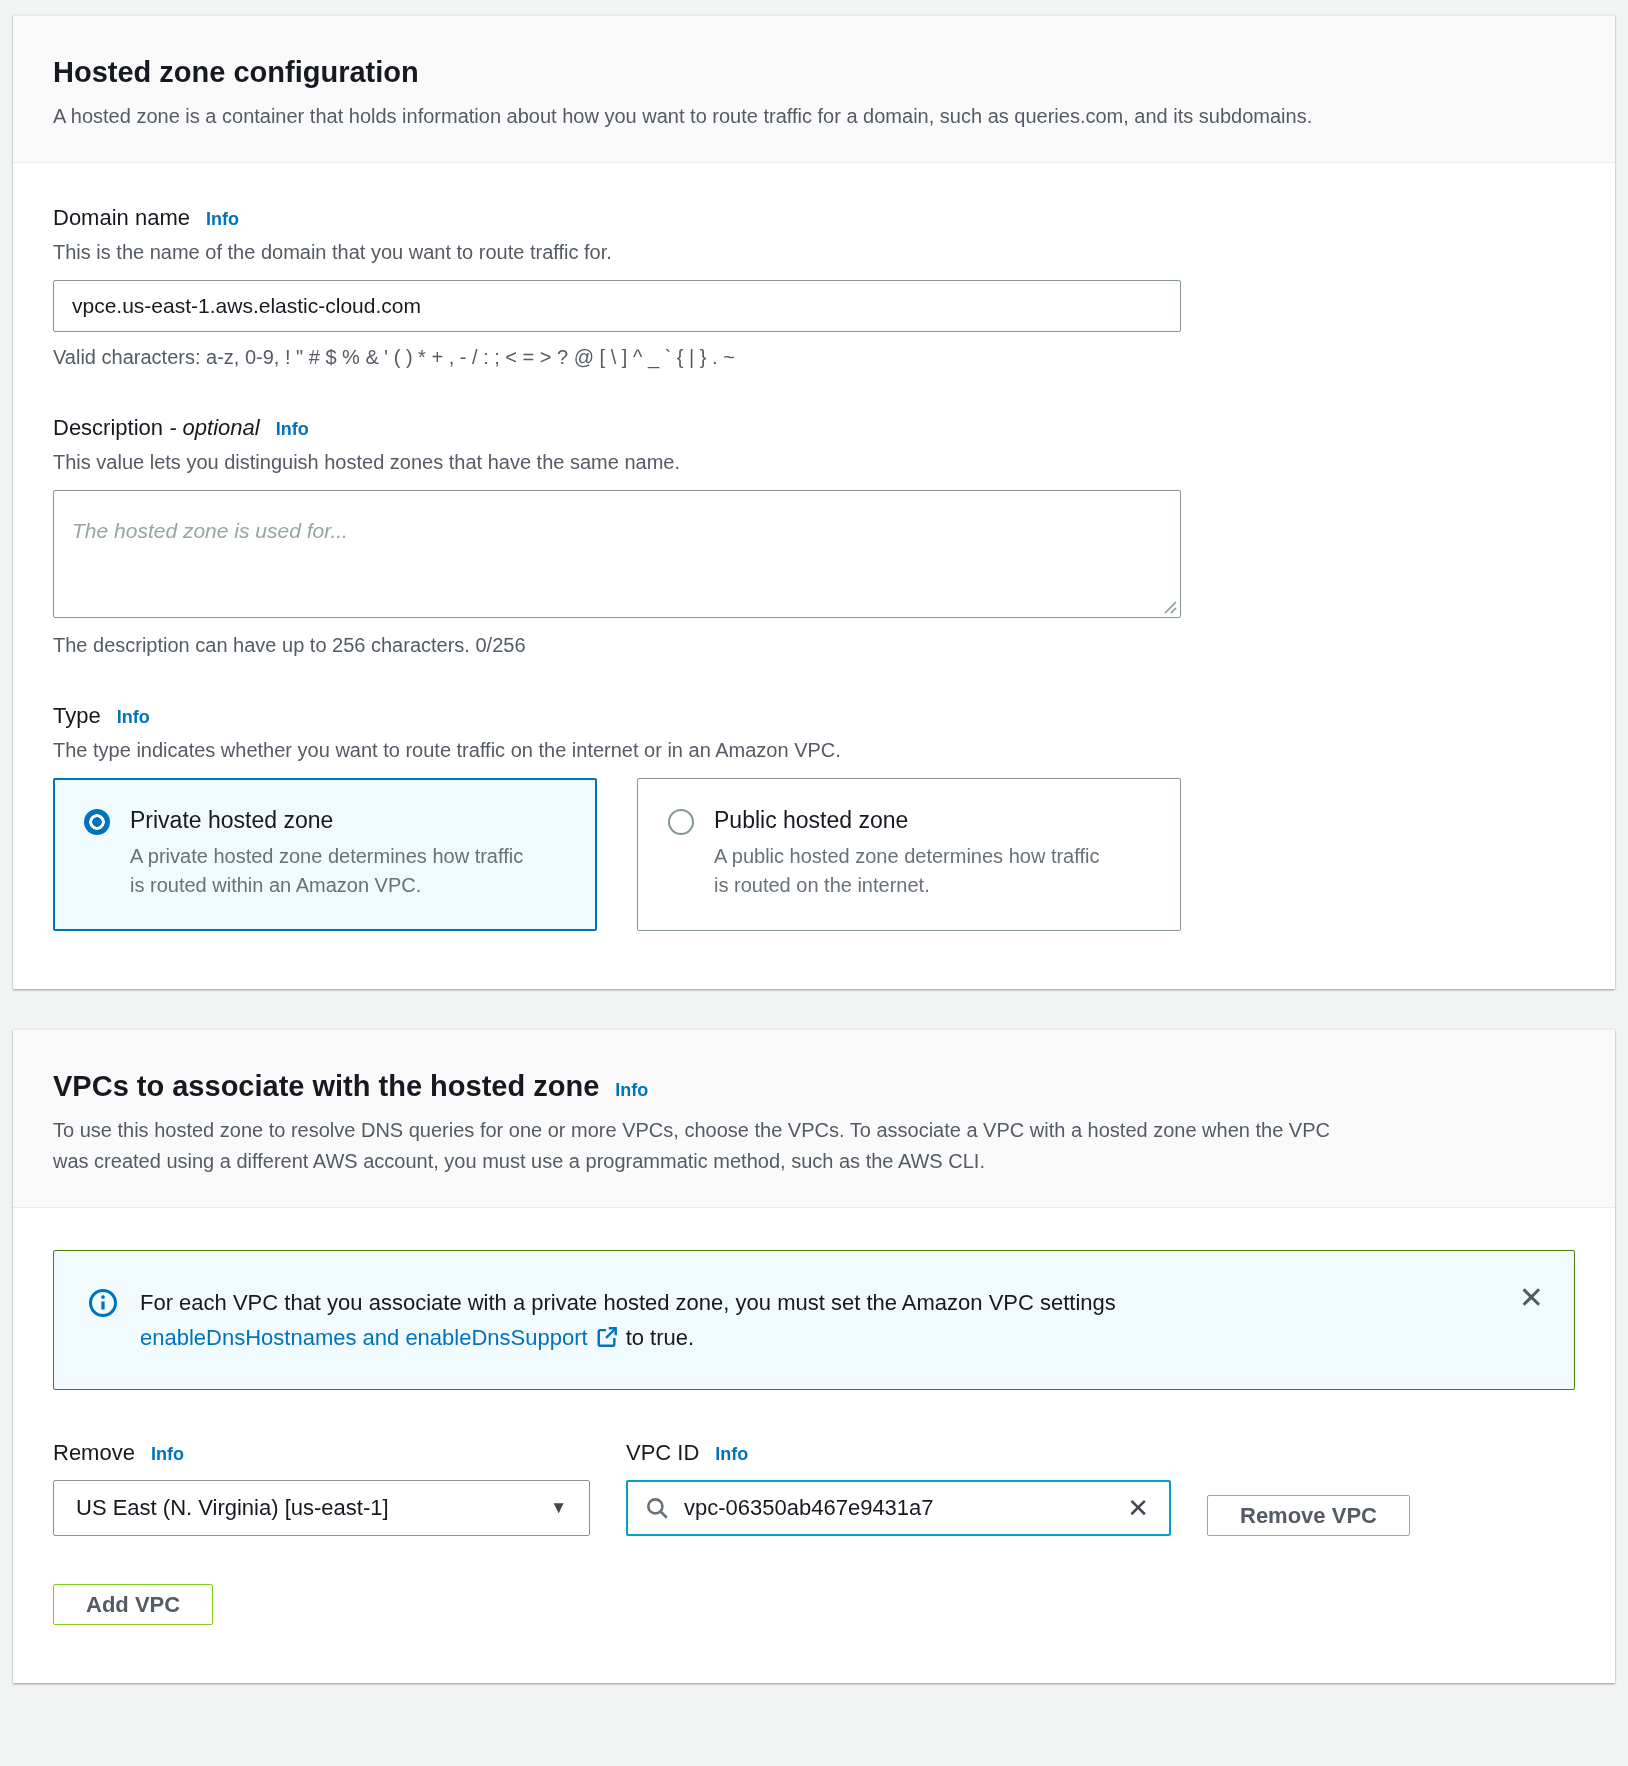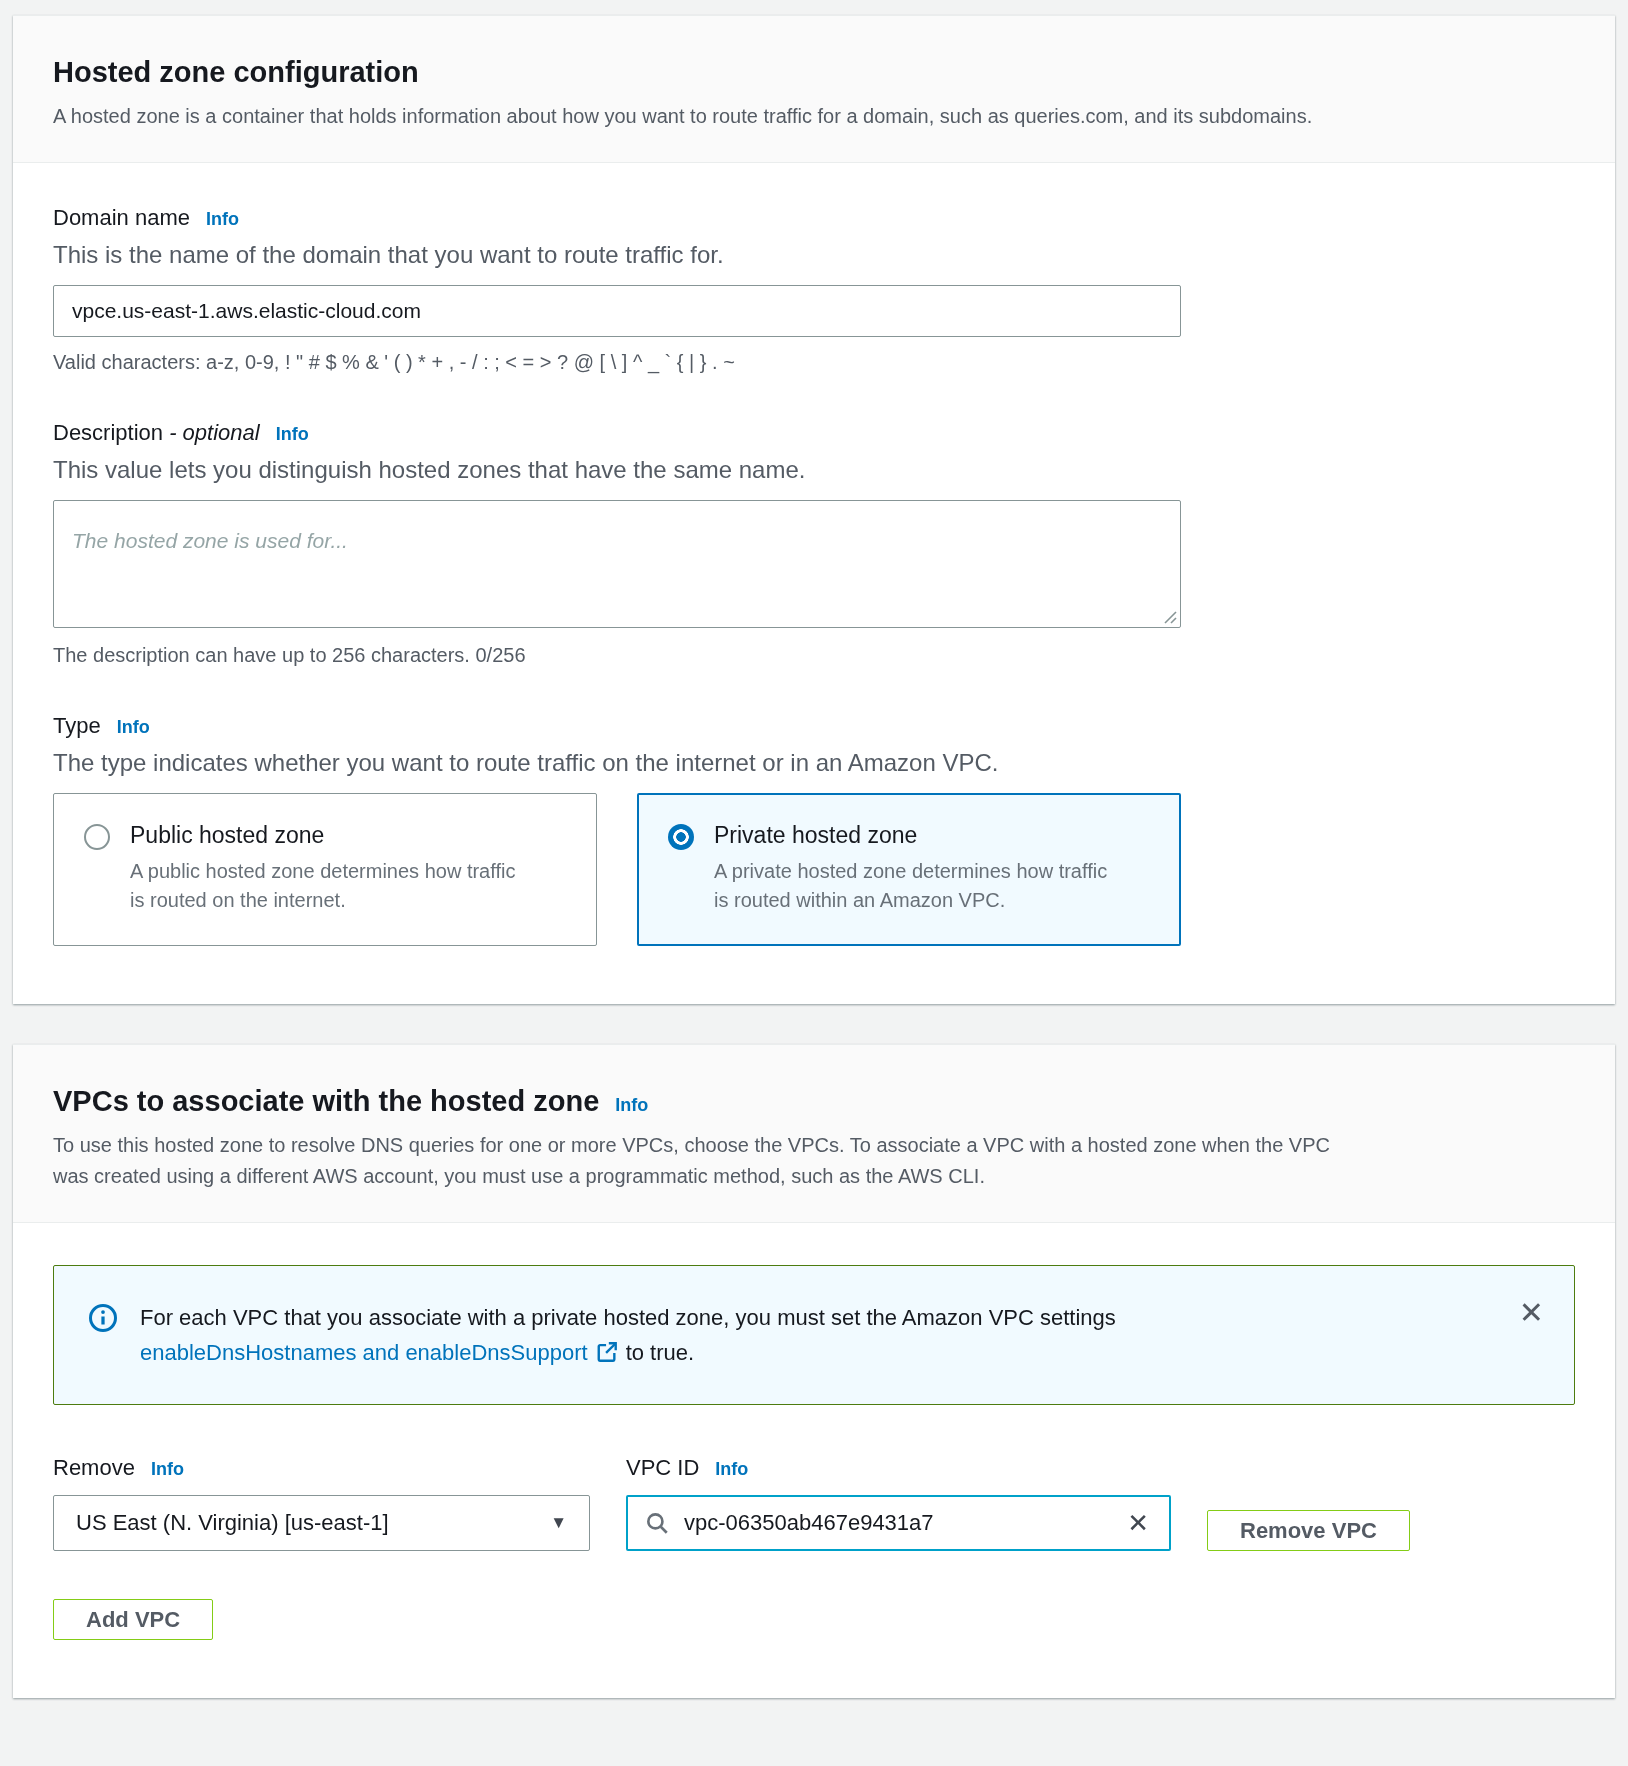--- a/index.html
+++ b/index.html
@@ -46,21 +46,21 @@
   .field-label-row { font-size: 22px; color: #16191f; margin-bottom: 10px; }
   .label-optional { font-style: italic; }
   .info-link {
     color: #0073bb;
     font-size: 18px;
     font-weight: 700;
     text-decoration: none;
     margin-left: 16px;
     cursor: pointer;
   }
-  .field-hint { font-size: 24px; color: #545b64; margin-bottom: 16px; }
+  .field-hint { font-size: 20px; color: #545b64; margin-bottom: 16px; }
 
   .text-input {
     width: 1128px;
     height: 52px;
     border: 1px solid #879596;
     border-radius: 2px;
     background: #fff;
     font-family: "Liberation Sans", sans-serif;
     font-size: 21px;
     color: #16191f;
@@ -232,33 +232,33 @@
       <div class="char-helper">The description can have up to 256 characters. 0/256</div>
     </div>
 
     <div class="field">
       <div class="field-label-row">
         <span>Type</span><a class="info-link">Info</a>
       </div>
       <div class="field-hint">The type indicates whether you want to route traffic on the internet or in an Amazon VPC.</div>
       <div class="type-cards">
 
+        <div class="type-card selected">
+          <div class="radio checked"></div>
+          <div>
+            <div class="type-title">Private hosted zone</div>
+            <div class="type-desc">A private hosted zone determines how traffic is routed within an Amazon VPC.</div>
+          </div>
+        </div>
+
         <div class="type-card">
           <div class="radio unchecked"></div>
           <div>
             <div class="type-title">Public hosted zone</div>
             <div class="type-desc">A public hosted zone determines how traffic is routed on the internet.</div>
-          </div>
-        </div>
-
-        <div class="type-card selected">
-          <div class="radio checked"></div>
-          <div>
-            <div class="type-title">Private hosted zone</div>
-            <div class="type-desc">A private hosted zone determines how traffic is routed within an Amazon VPC.</div>
           </div>
         </div>
 
       </div>
     </div>
 
   </div>
 </section>
 
 <section class="panel" id="panel2">

